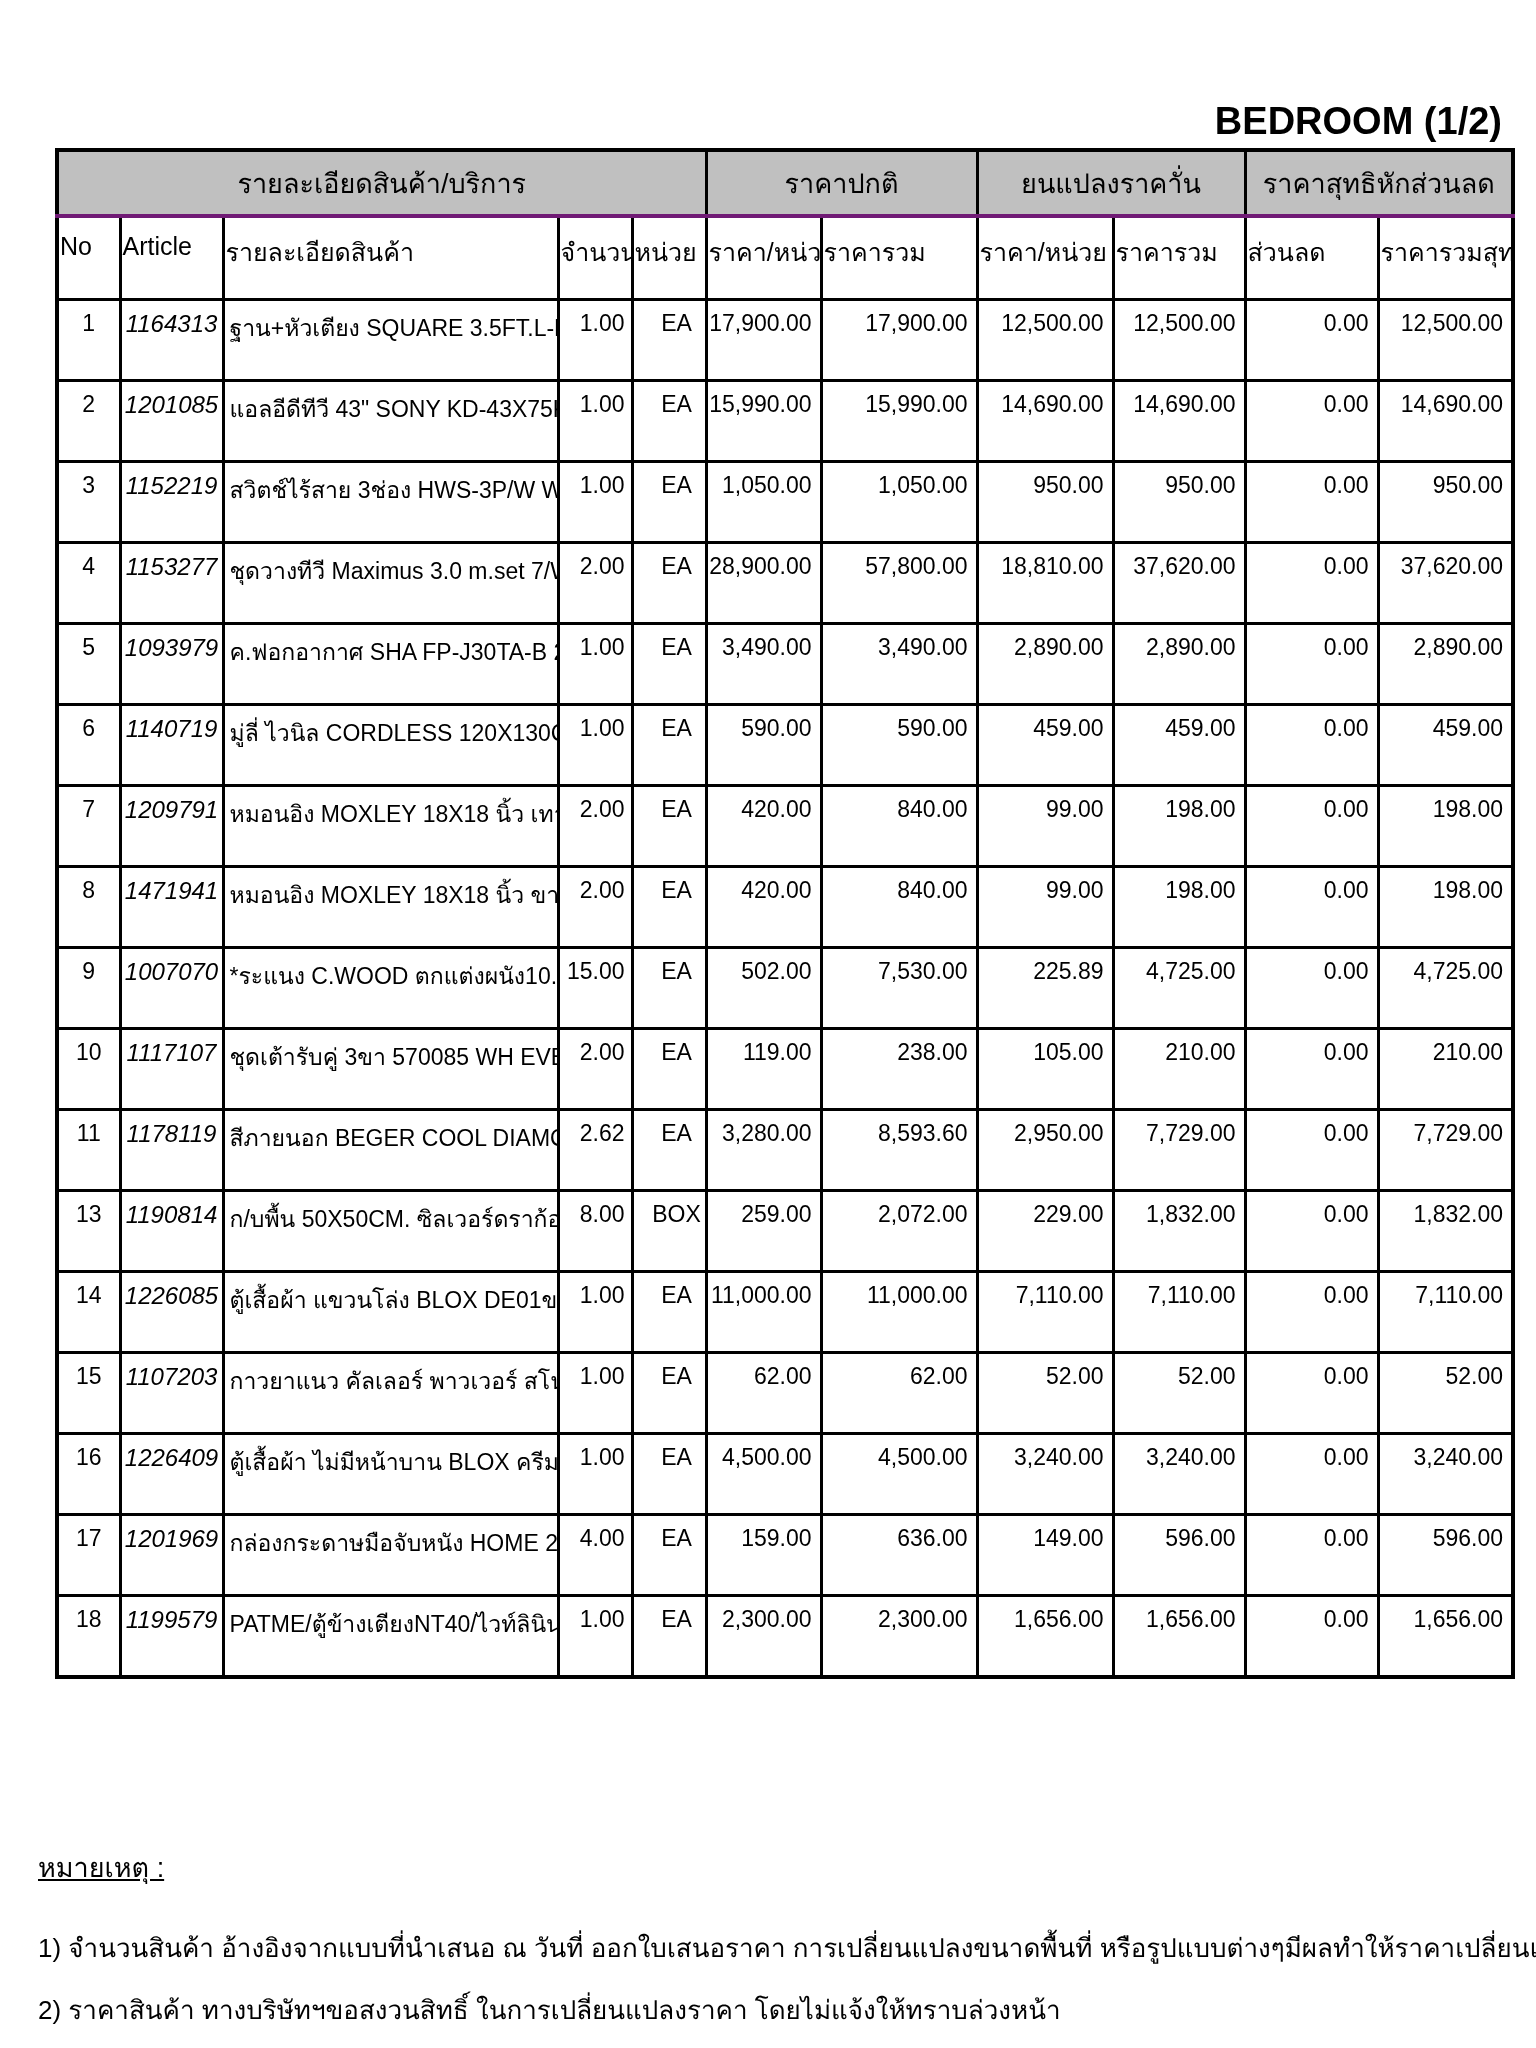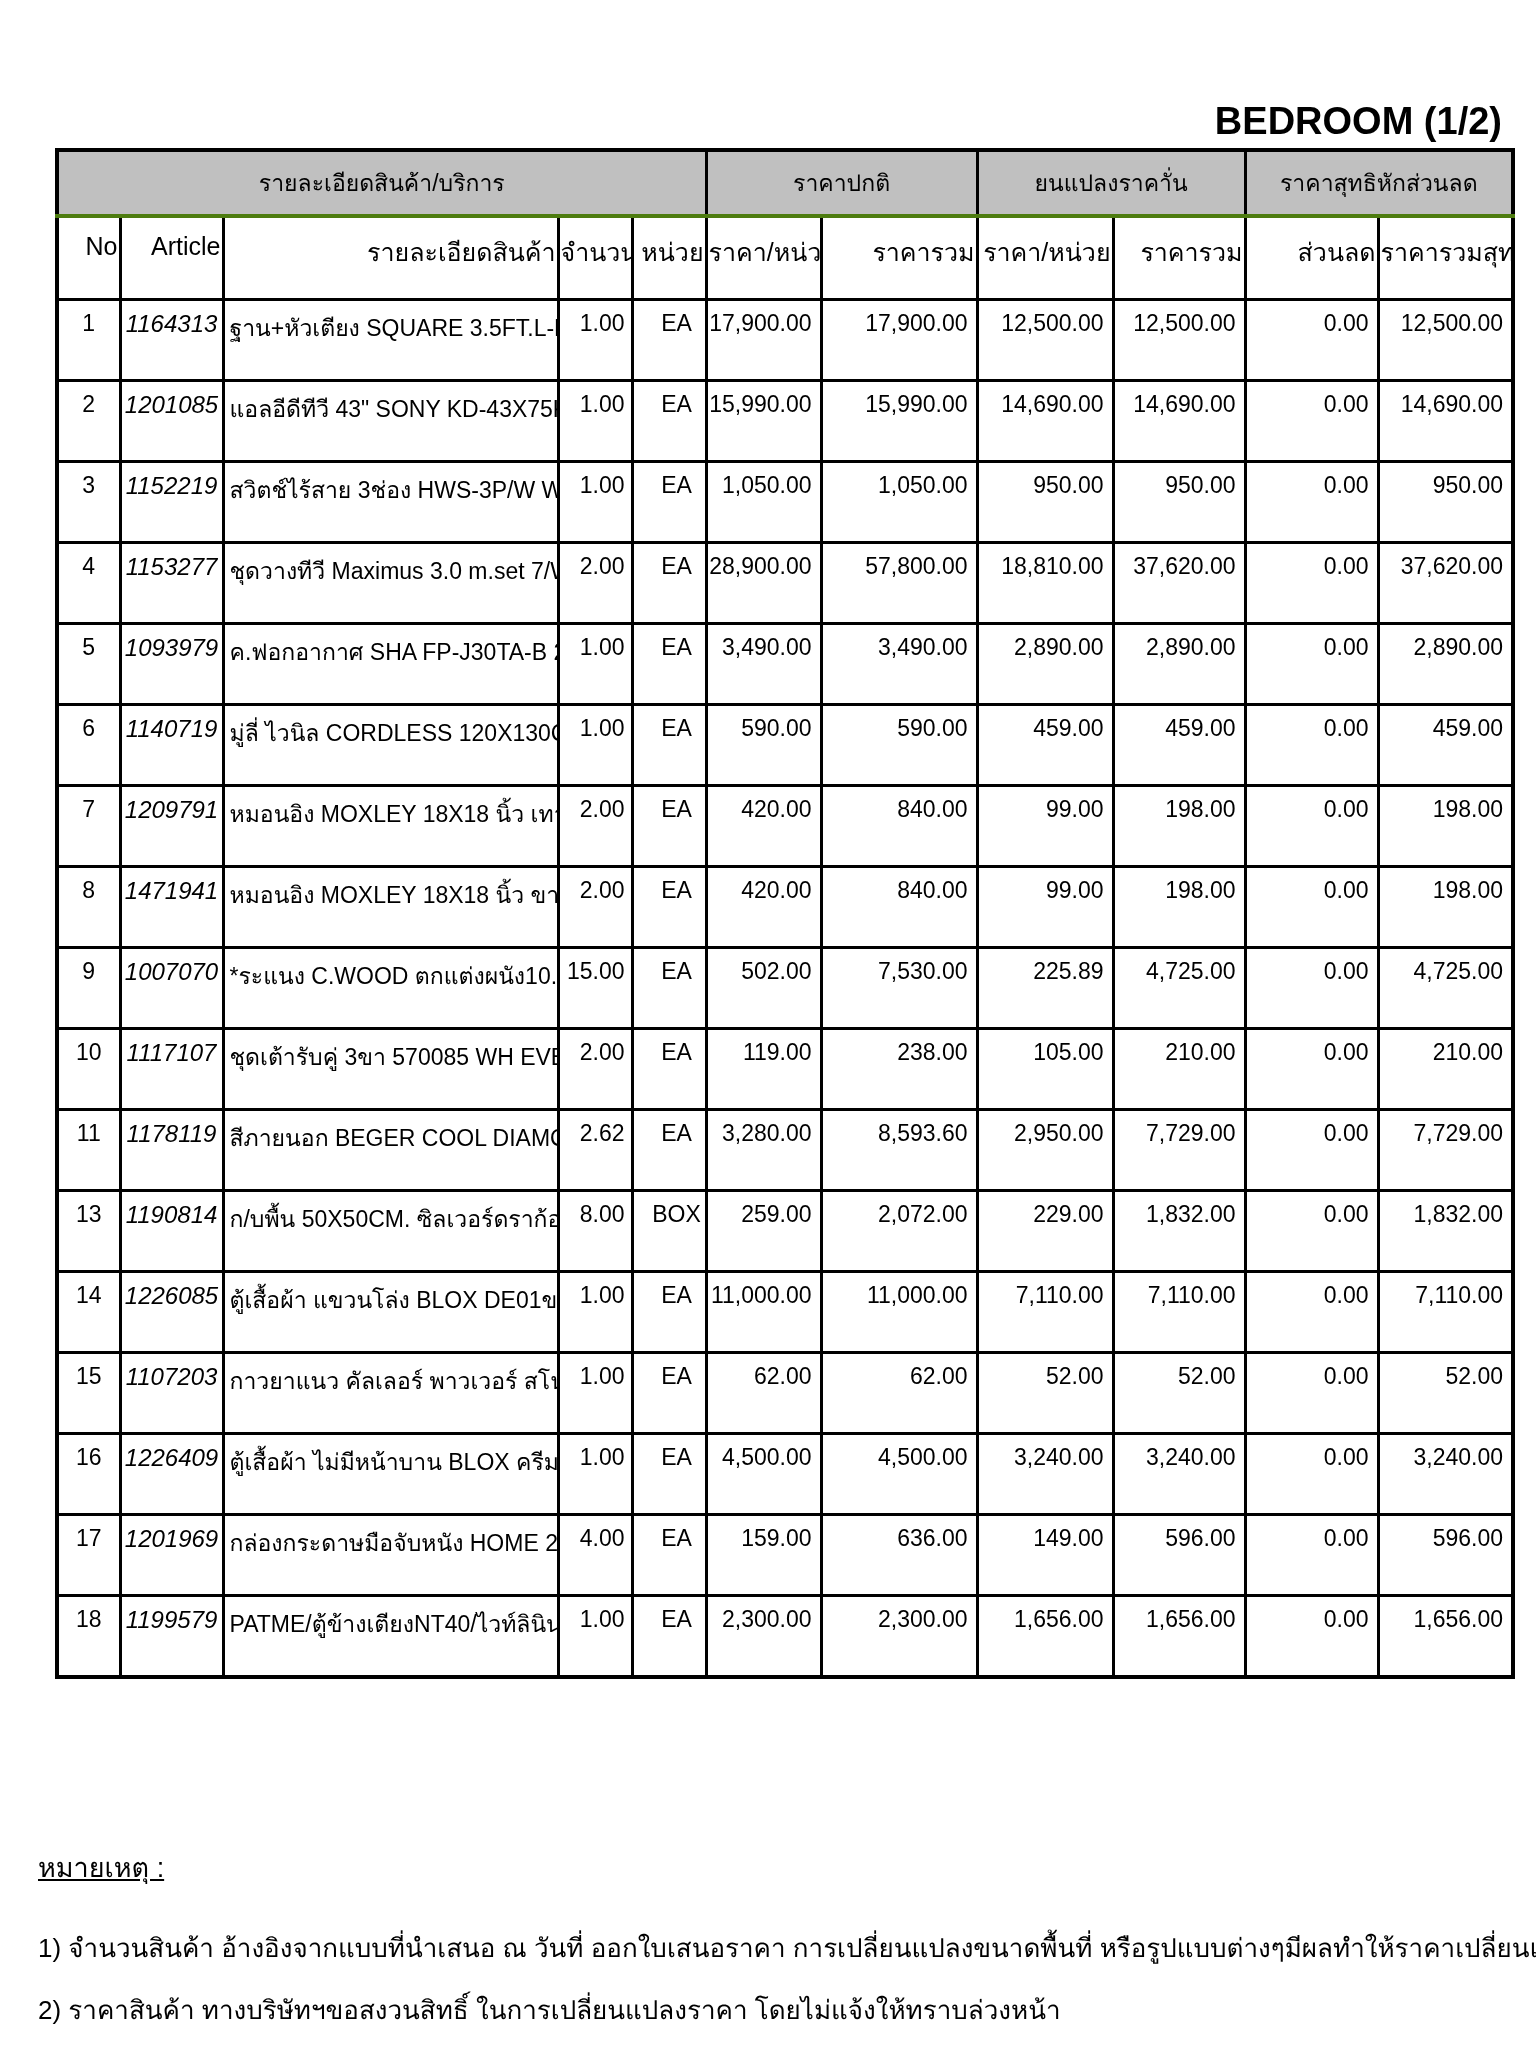--- a/index.html
+++ b/index.html
@@ -14,26 +14,26 @@
   table.quote{
     position:absolute;left:55px;top:148px;
     width:1456px;border-collapse:collapse;table-layout:fixed;
   }
   table.quote th,table.quote td{
     border:3px solid #000;overflow:hidden;white-space:nowrap;
     font-weight:normal;
   }
   table.quote{border:4px solid #000;}
   tr.group-header th{
-    background:#c0c0c0;height:60px;font-size:23px;vertical-align:middle;
-    text-align:center;border-bottom:4px solid #4d7c0f;
+    background:#c0c0c0;height:60px;font-size:27px;vertical-align:middle;
+    text-align:center;border-bottom:4px solid #701a75;
   }
   tr.sub-header th{
     height:65px;font-size:25px;vertical-align:top;padding-top:14px;
-    text-align:right;
+    text-align:left;
   }
   tbody td{
     height:68px;font-size:23px;vertical-align:top;padding-top:9px;
   }
   td.c-no{text-align:center;}
   td.c-article{text-align:center;font-size:24px;font-style:italic;}
   td.c-desc{text-align:left;padding-left:5px;padding-right:0;}
   td.c-qty{text-align:right;padding-right:6px;}
   td.c-unit{text-align:center;padding-left:16px;}
   td.c-money{text-align:right;padding-right:8px;}

